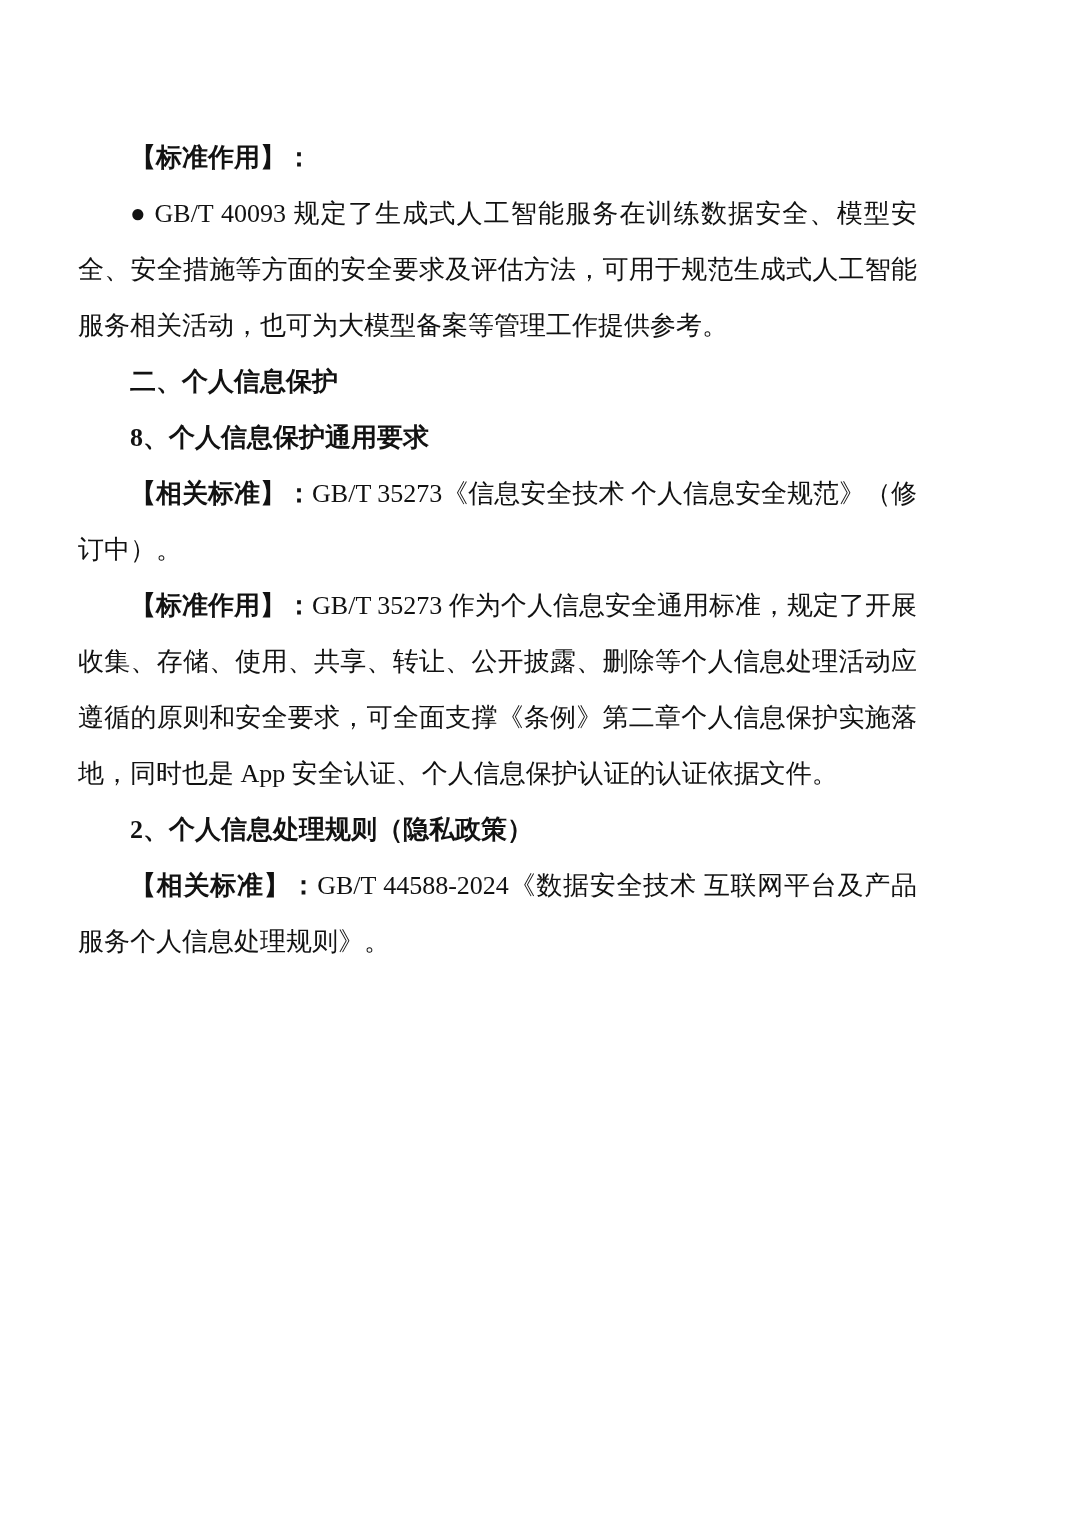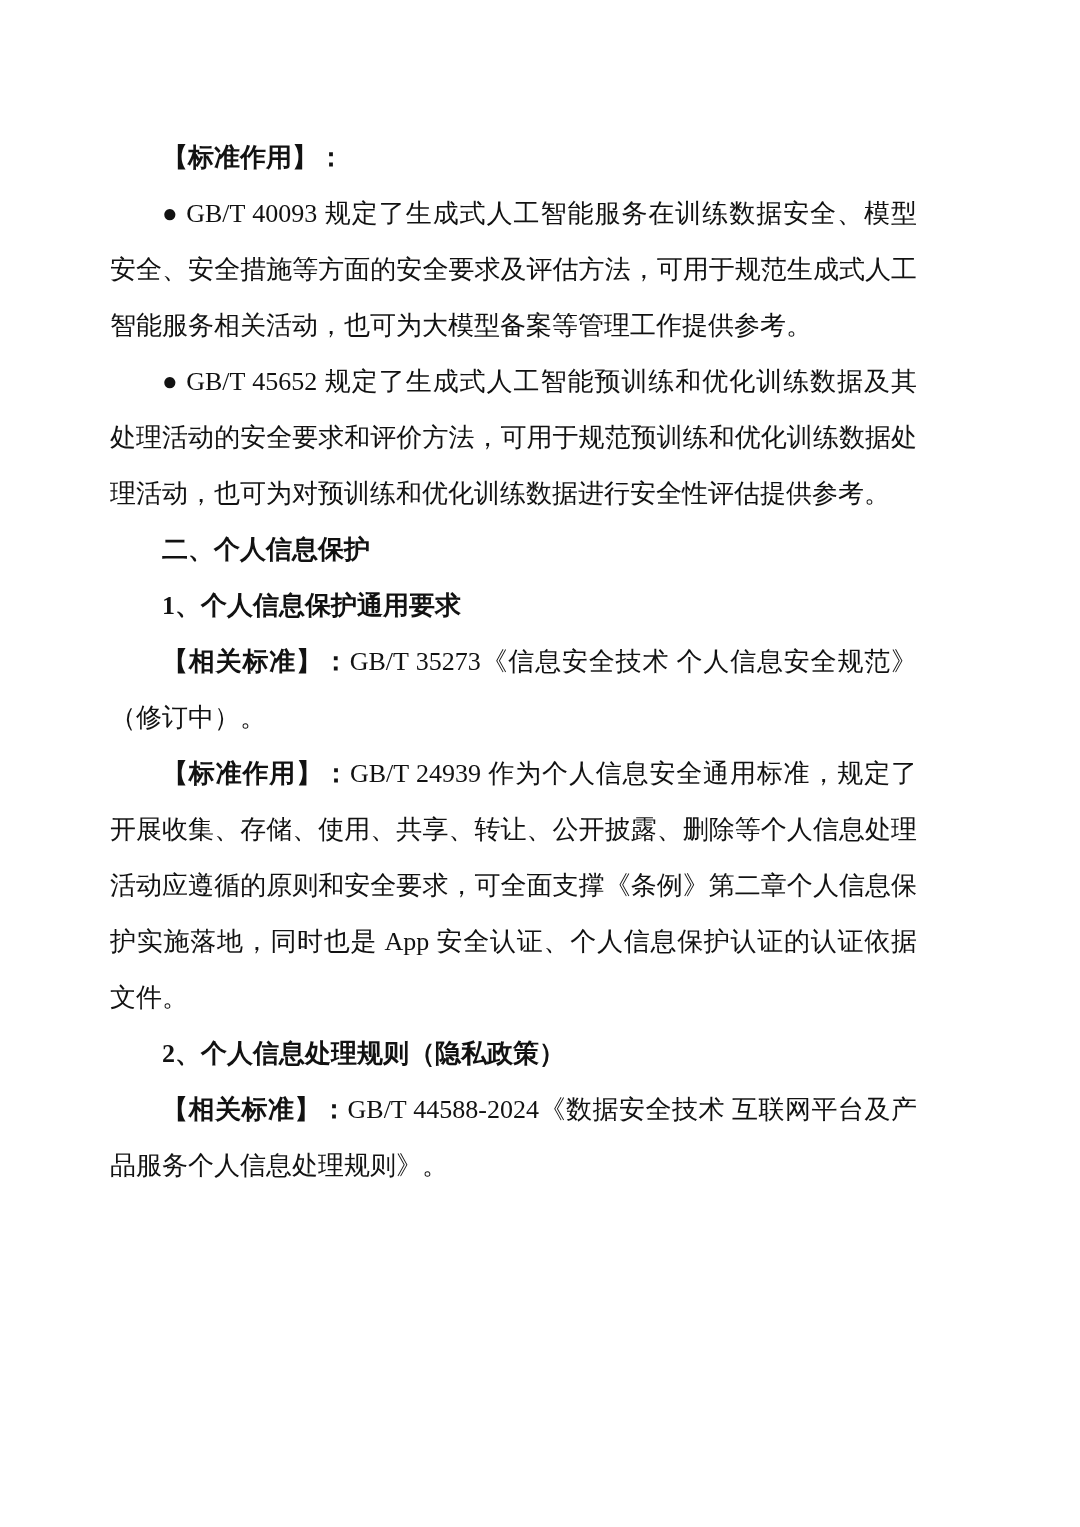--- a/index.html
+++ b/index.html
@@ -6,21 +6,21 @@
     margin: 0;
     padding: 0;
     background: #ffffff;
   }
   .page {
     position: relative;
     width: 1080px;
     height: 1527px;
     box-sizing: border-box;
     background: #ffffff;
-    padding: 130px 163px 40px 110px;
+    padding: 130px 163px 40px 78px;
     font-family: "Liberation Serif", "DejaVu Serif", serif;
     color: #121212;
     overflow: hidden;
   }
   .para {
     margin: 0;
     font-size: 26px;
     line-height: 56px;
     text-align: justify;
     text-justify: inter-ideograph;
@@ -40,39 +40,36 @@
 <div class="page">
 
   <p class="para">
     <span class="lbl">【标准作用】：</span><span></span>
   </p>
 
   <p class="para">
     <span>● GB/T 40093 规定了生成式人工智能服务在训练数据安全、模型安全、安全措施等方面的安全要求及评估方法，可用于规范生成式人工智能服务相关活动，也可为大模型备案等管理工作提供参考。</span>
   </p>
 
-  <p class="para">
-    <span>● GB/T 45652 规定了生成式人工智能预训练和优化训练数据及其处理活动的安全要求和评价方法，可用于规范预训练和优化训练数据处理活动，也可为对预训练和优化训练数据进行安全性评估提供参考。</span>
-  </p>
 
   <p class="para heading">
     <span class="lbl">二、个人信息保护</span>
   </p>
 
   <p class="para heading">
-    <span class="lbl">1、个人信息保护通用要求</span>
+    <span class="lbl">8、个人信息保护通用要求</span>
   </p>
 
 
   <p class="para">
     <span class="lbl">【相关标准】：</span><span>GB/T 35273《信息安全技术 个人信息安全规范》（修订中）。</span>
   </p>
 
   <p class="para">
-    <span class="lbl">【标准作用】：</span><span>GB/T 24939 作为个人信息安全通用标准，规定了开展收集、存储、使用、共享、转让、公开披露、删除等个人信息处理活动应遵循的原则和安全要求，可全面支撑《条例》第二章个人信息保护实施落地，同时也是 App 安全认证、个人信息保护认证的认证依据文件。</span>
+    <span class="lbl">【标准作用】：</span><span>GB/T 35273 作为个人信息安全通用标准，规定了开展收集、存储、使用、共享、转让、公开披露、删除等个人信息处理活动应遵循的原则和安全要求，可全面支撑《条例》第二章个人信息保护实施落地，同时也是 App 安全认证、个人信息保护认证的认证依据文件。</span>
   </p>
 
   <p class="para heading">
     <span class="lbl">2、个人信息处理规则（隐私政策）</span>
   </p>
 
 
   <p class="para">
     <span class="lbl">【相关标准】：</span><span>GB/T 44588-2024《数据安全技术 互联网平台及产品服务个人信息处理规则》。</span>
   </p>

